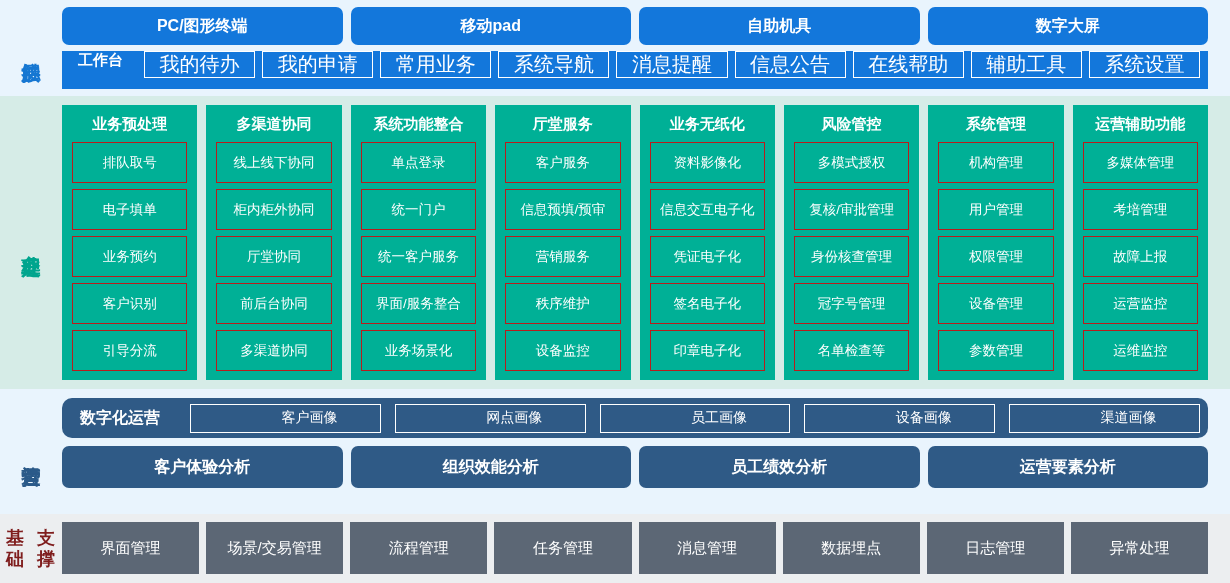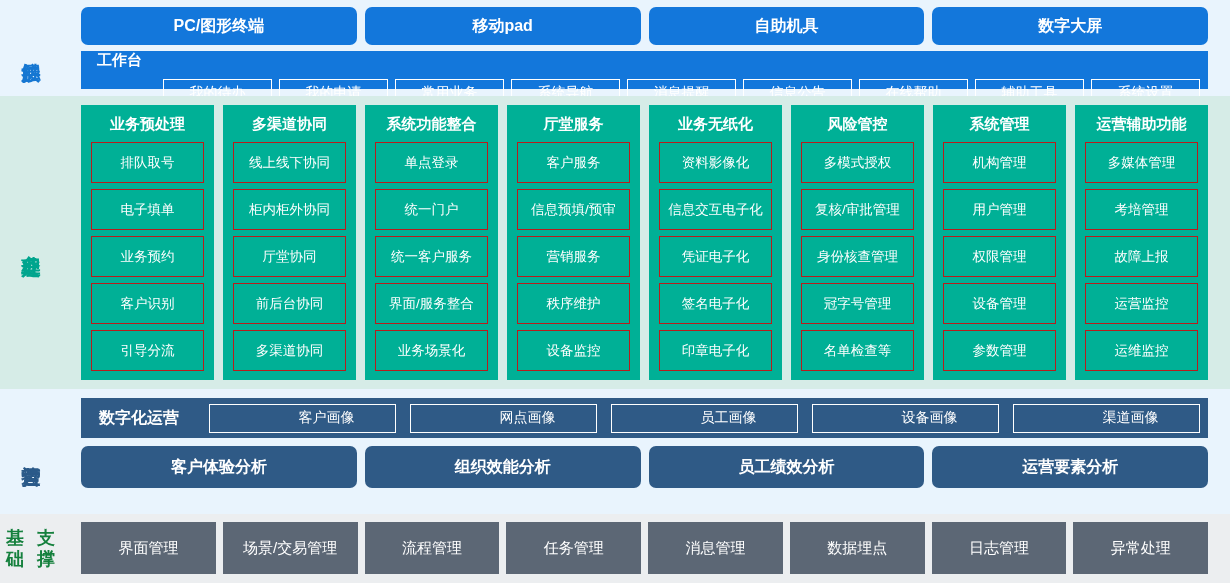--- a/index.html
+++ b/index.html
@@ -20,21 +20,20 @@
     display: flex;
     flex-direction: column;
     box-sizing: border-box;
   }
 
   
   .layer {
     display: flex;
     align-items: stretch;
     box-sizing: border-box;
-    gap: 19px;
   }
   .layer-label {
     width: 62px;
     flex: 0 0 62px;
     display: flex;
     align-items: center;
     justify-content: center;
     font-weight: bold;
     font-size: 19px;
     letter-spacing: 1px;
@@ -91,27 +90,26 @@
     font-size: 15px;
     font-weight: bold;
     padding: 0 14px 0 8px;
     white-space: nowrap;
   }
   .workbench-item {
     flex: 1 1 0;
     height: 27px;
     border: 1px solid #ffffff;
     color: #ffffff;
-    font-size: 14px;
-    display: flex;
-    align-items: center;
-    justify-content: center;
-    box-sizing: border-box;
-    white-space: nowrap;
-    margin-top: 28px;
+    font-size: 20px;
+    display: flex;
+    align-items: center;
+    justify-content: center;
+    box-sizing: border-box;
+    white-space: nowrap;
   }
 
   
   .layer-business {
     background: #d6ece7;
     height: 293px;
   }
   .layer-business .layer-label { color: #00a58e; }
   .layer-business .layer-body {
     padding: 9px 22px 9px 0;
@@ -167,20 +165,21 @@
     gap: 8px;
   }
   .ops-row-1 {
     height: 40px;
     background: #2f5a86;
     display: flex;
     align-items: center;
     padding: 0 8px;
     gap: 14px;
     box-sizing: border-box;
+    border-radius: 10px;
   }
   .ops-title {
     color: #ffffff;
     font-size: 16px;
     font-weight: bold;
     padding: 0 16px 0 10px;
     white-space: nowrap;
   }
   .ops-portrait {
     flex: 1 1 0;
@@ -210,21 +209,21 @@
     align-items: center;
     justify-content: center;
   }
 
   
   .layer-base {
     background: #eceef0;
     height: 69px;
   }
   .layer-base .layer-label {
-    color: #15803d;
+    color: #7f1d1d;
     writing-mode: horizontal-tb;
     text-orientation: mixed;
     font-size: 18px;
     line-height: 1.12;
     text-align: center;
   }
   .layer-base .layer-body {
     padding: 8px 22px 9px 0;
   }
   .base-row {

